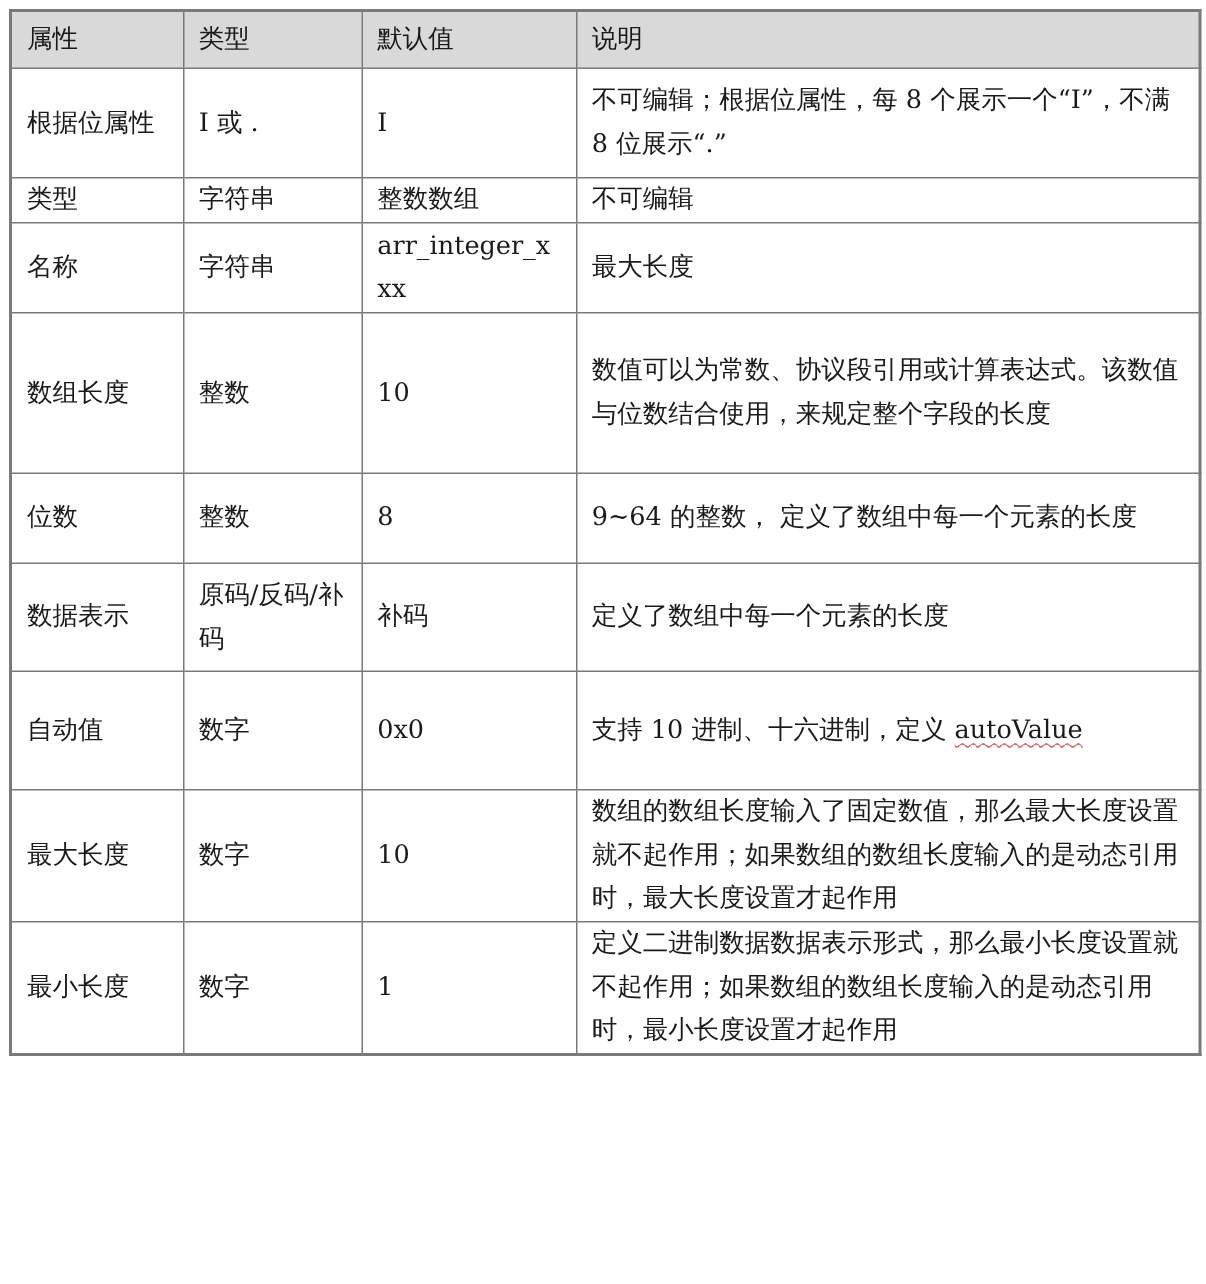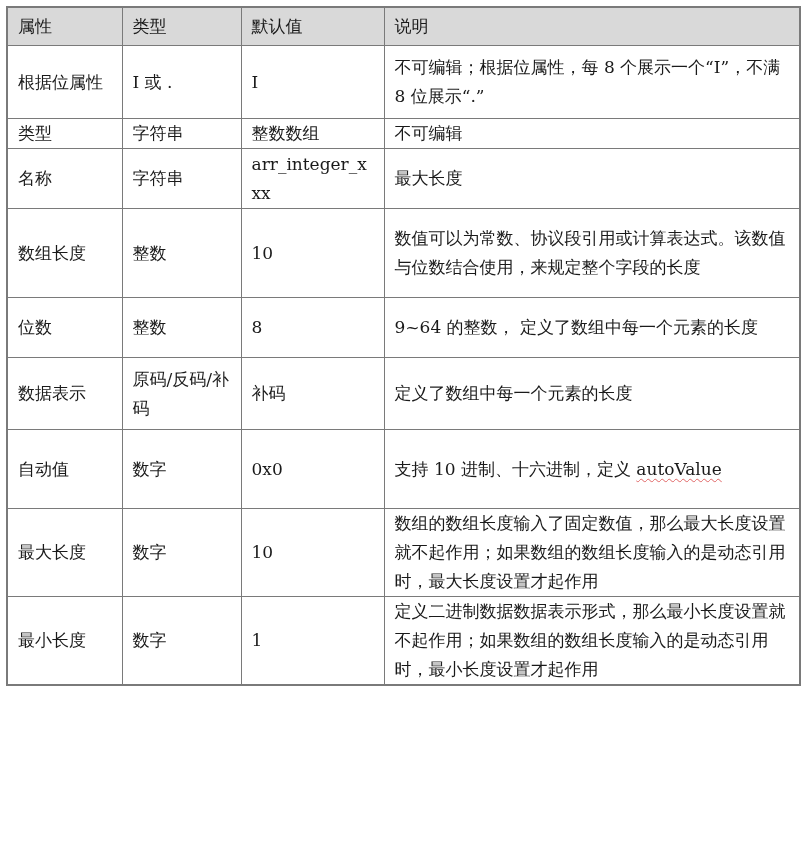--- a/index.html
+++ b/index.html
@@ -45,21 +45,21 @@
       <td>字符串</td>
       <td>整数数组</td>
       <td>不可编辑</td>
     </tr>
     <tr style="height:60px">
       <td>名称</td>
       <td>字符串</td>
       <td>arr_integer_xxx</td>
       <td>最大长度</td>
     </tr>
-    <tr style="height:89px">
+    <tr style="height:107px">
       <td>数组长度</td>
       <td>整数</td>
       <td>10</td>
       <td>数值可以为常数、协议段引用或计算表达式。该数值与位数结合使用，来规定整个字段的长度</td>
     </tr>
     <tr style="height:60px">
       <td>位数</td>
       <td>整数</td>
       <td class="top">8</td>
       <td>9~64 的整数， 定义了数组中每一个元素的长度</td>

